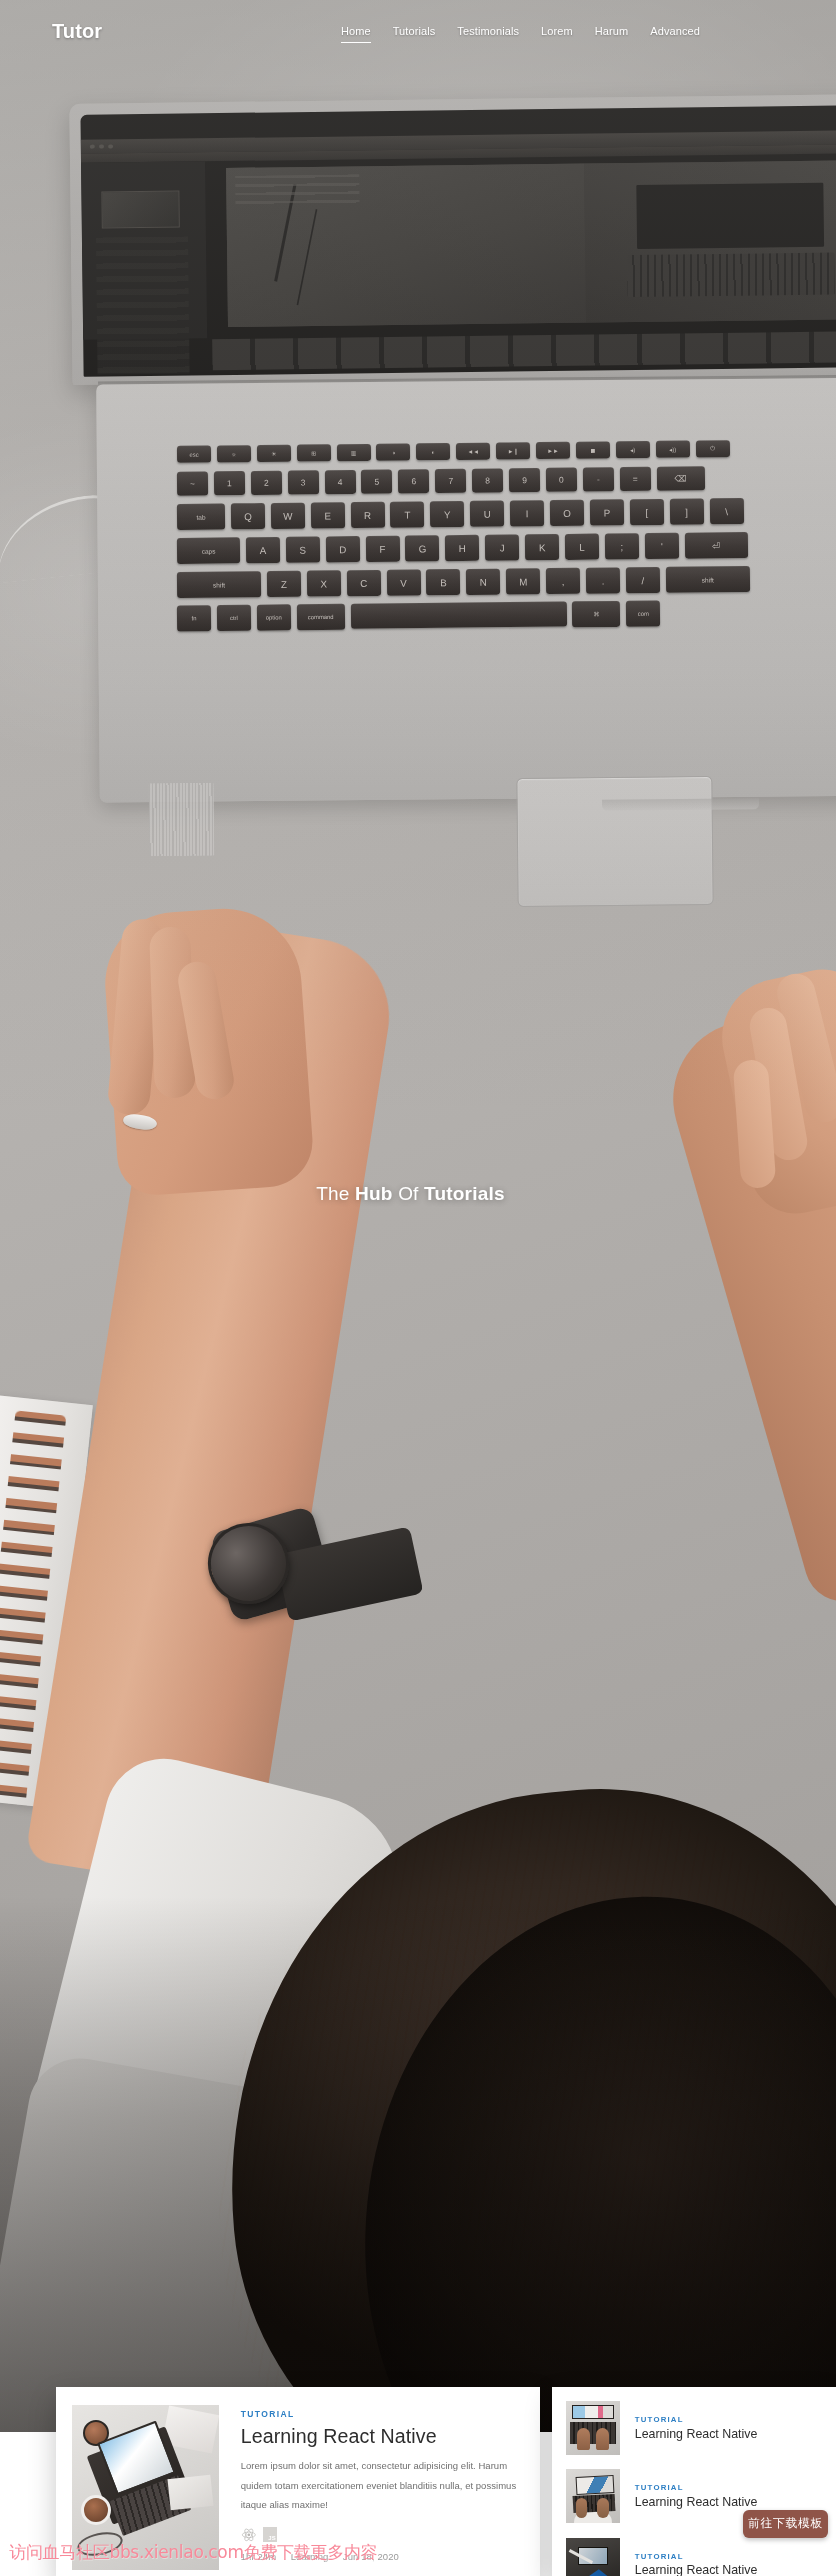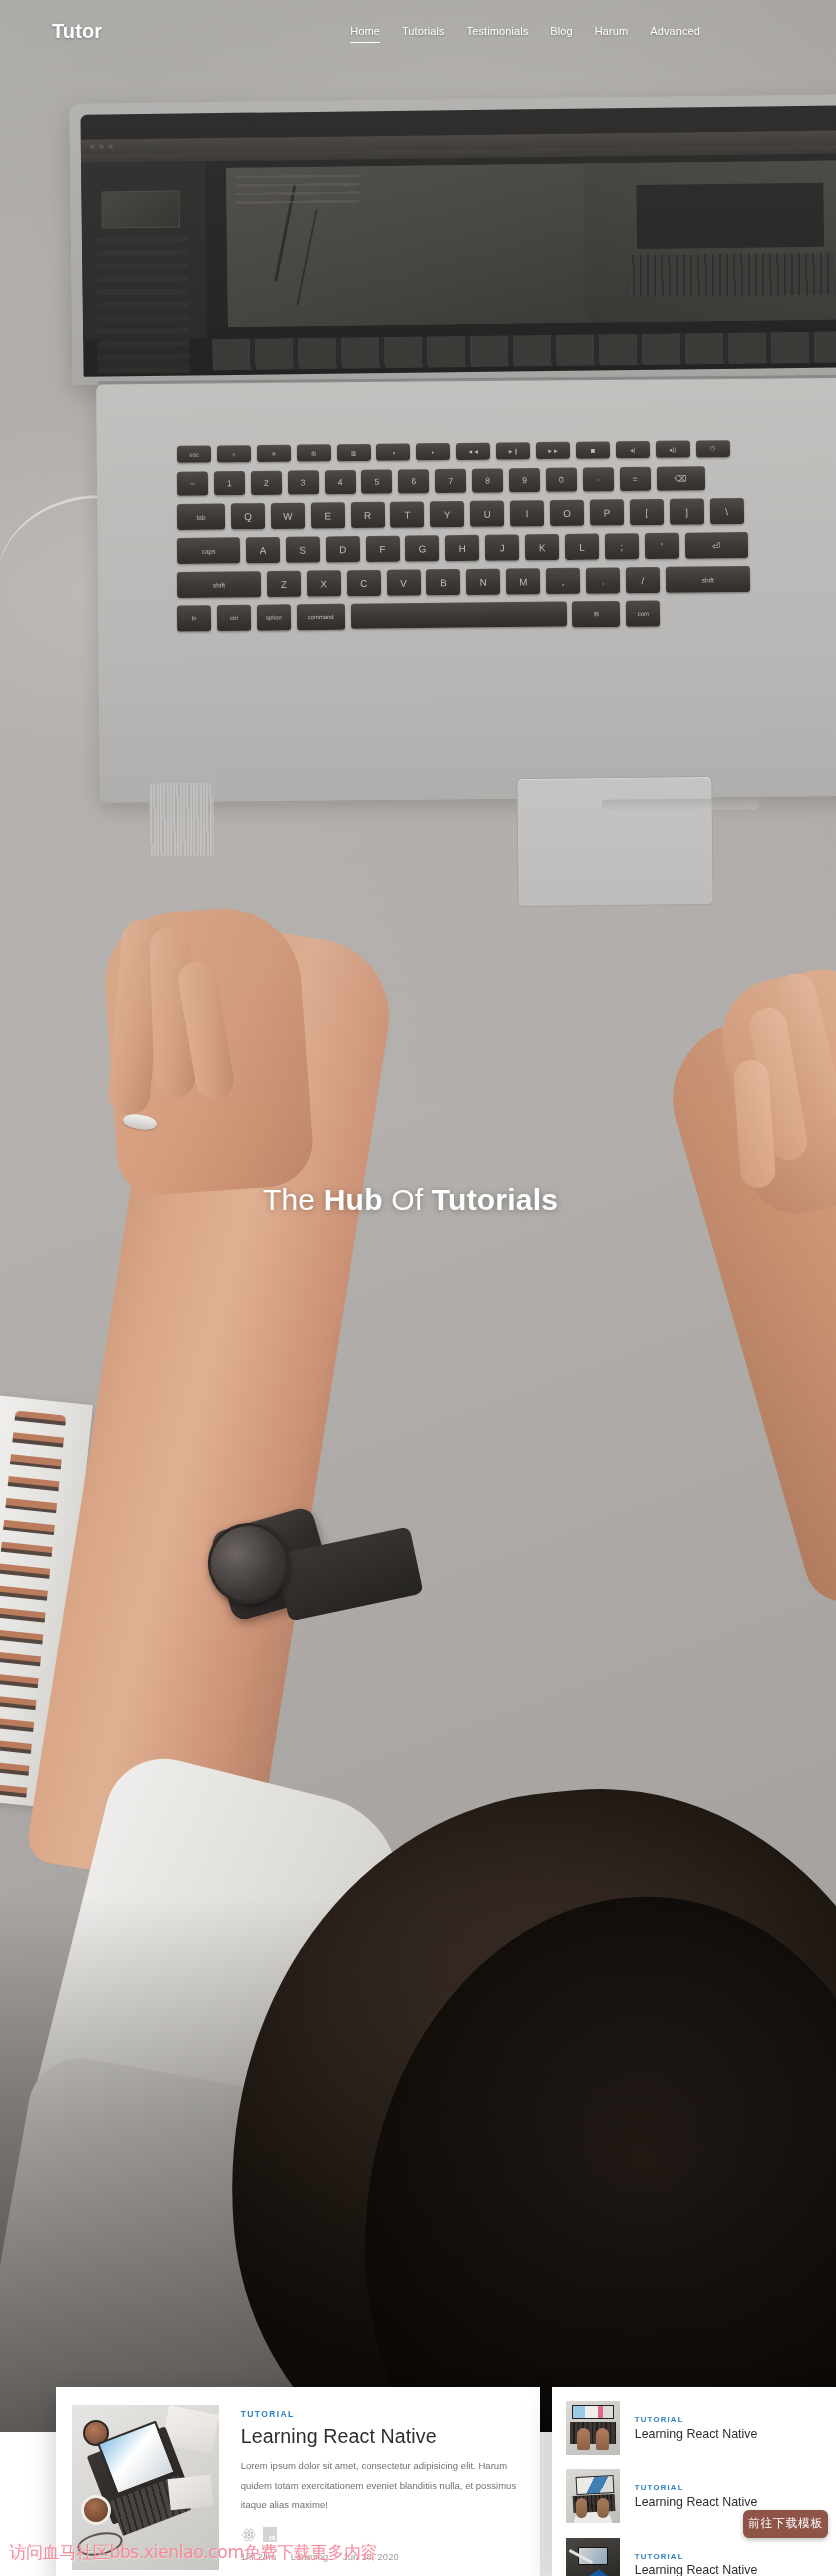--- a/index.html
+++ b/index.html
@@ -313,21 +313,21 @@
   }
   .nav-item.active::after{
     content:""; position:absolute; left:0; right:0; bottom:-0.7px;
     height:1.3px; background:#ffffff;
   }
 
   
   .hero-title{
     position:absolute; left:0; top:1183px; width:821px;
     text-align:center; z-index:30;
-    color:#ffffff; font-size:30px; font-weight:300; letter-spacing:0.2px;
+    color:#ffffff; font-size:19px; font-weight:300; letter-spacing:0.2px;
     text-shadow:0 1.3px 6.5px rgba(0,0,0,.30);
   }
   .hero-title b{ font-weight:bold; }
 
   
   .cards-zone{
     position:absolute; left:0; top:2380px; width:837px; height:196px; z-index:35;
   }
 
   .main-card{
@@ -631,21 +631,21 @@
   <div class="hero-tint"></div>
   <div class="hero-vignette"></div>
 </div>
 
 <div class="header">
   <div class="logo">Tutor</div>
   <div class="nav">
     <a class="nav-item active" href="#">Home</a>
     <a class="nav-item" href="#">Tutorials</a>
     <a class="nav-item" href="#">Testimonials</a>
-    <a class="nav-item" href="#">Blog</a>
+    <a class="nav-item" href="#">Lorem</a>
     <a class="nav-item" href="#">Harum</a>
     <a class="nav-item" href="#">Advanced</a>
   </div>
 </div>
 
 <h1 class="hero-title"><span>The </span><b>Hub</b><span> Of </span><b>Tutorials</b></h1>
 
 <div class="cards-zone">
 
   <div class="main-card">

